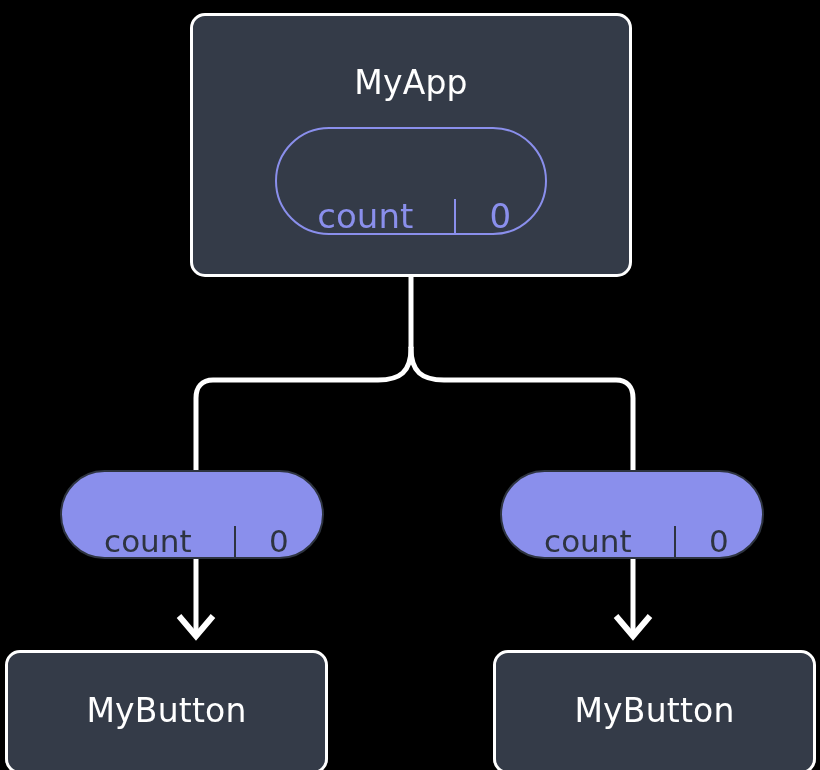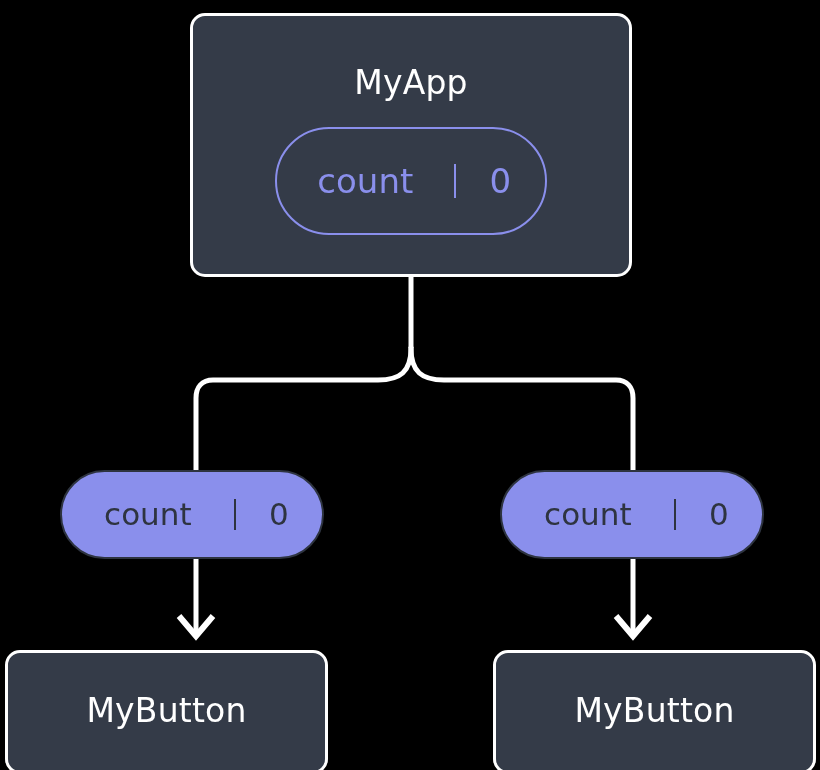--- a/index.html
+++ b/index.html
@@ -79,21 +79,21 @@
   #node-mybutton-right .comp-title {
     margin-top: -4px;
     font-size: 33px;
   }
 
   
   .pill {
     position: absolute;
     box-sizing: border-box;
     display: flex;
-    align-items: center;
+    align-items: flex-end;
     border-radius: 999px;
     z-index: 3;
     overflow: hidden;
   }
   .pill .pill-key,
   .pill .pill-val {
     display: flex;
     align-items: center;
     justify-content: center;
     line-height: 1;

